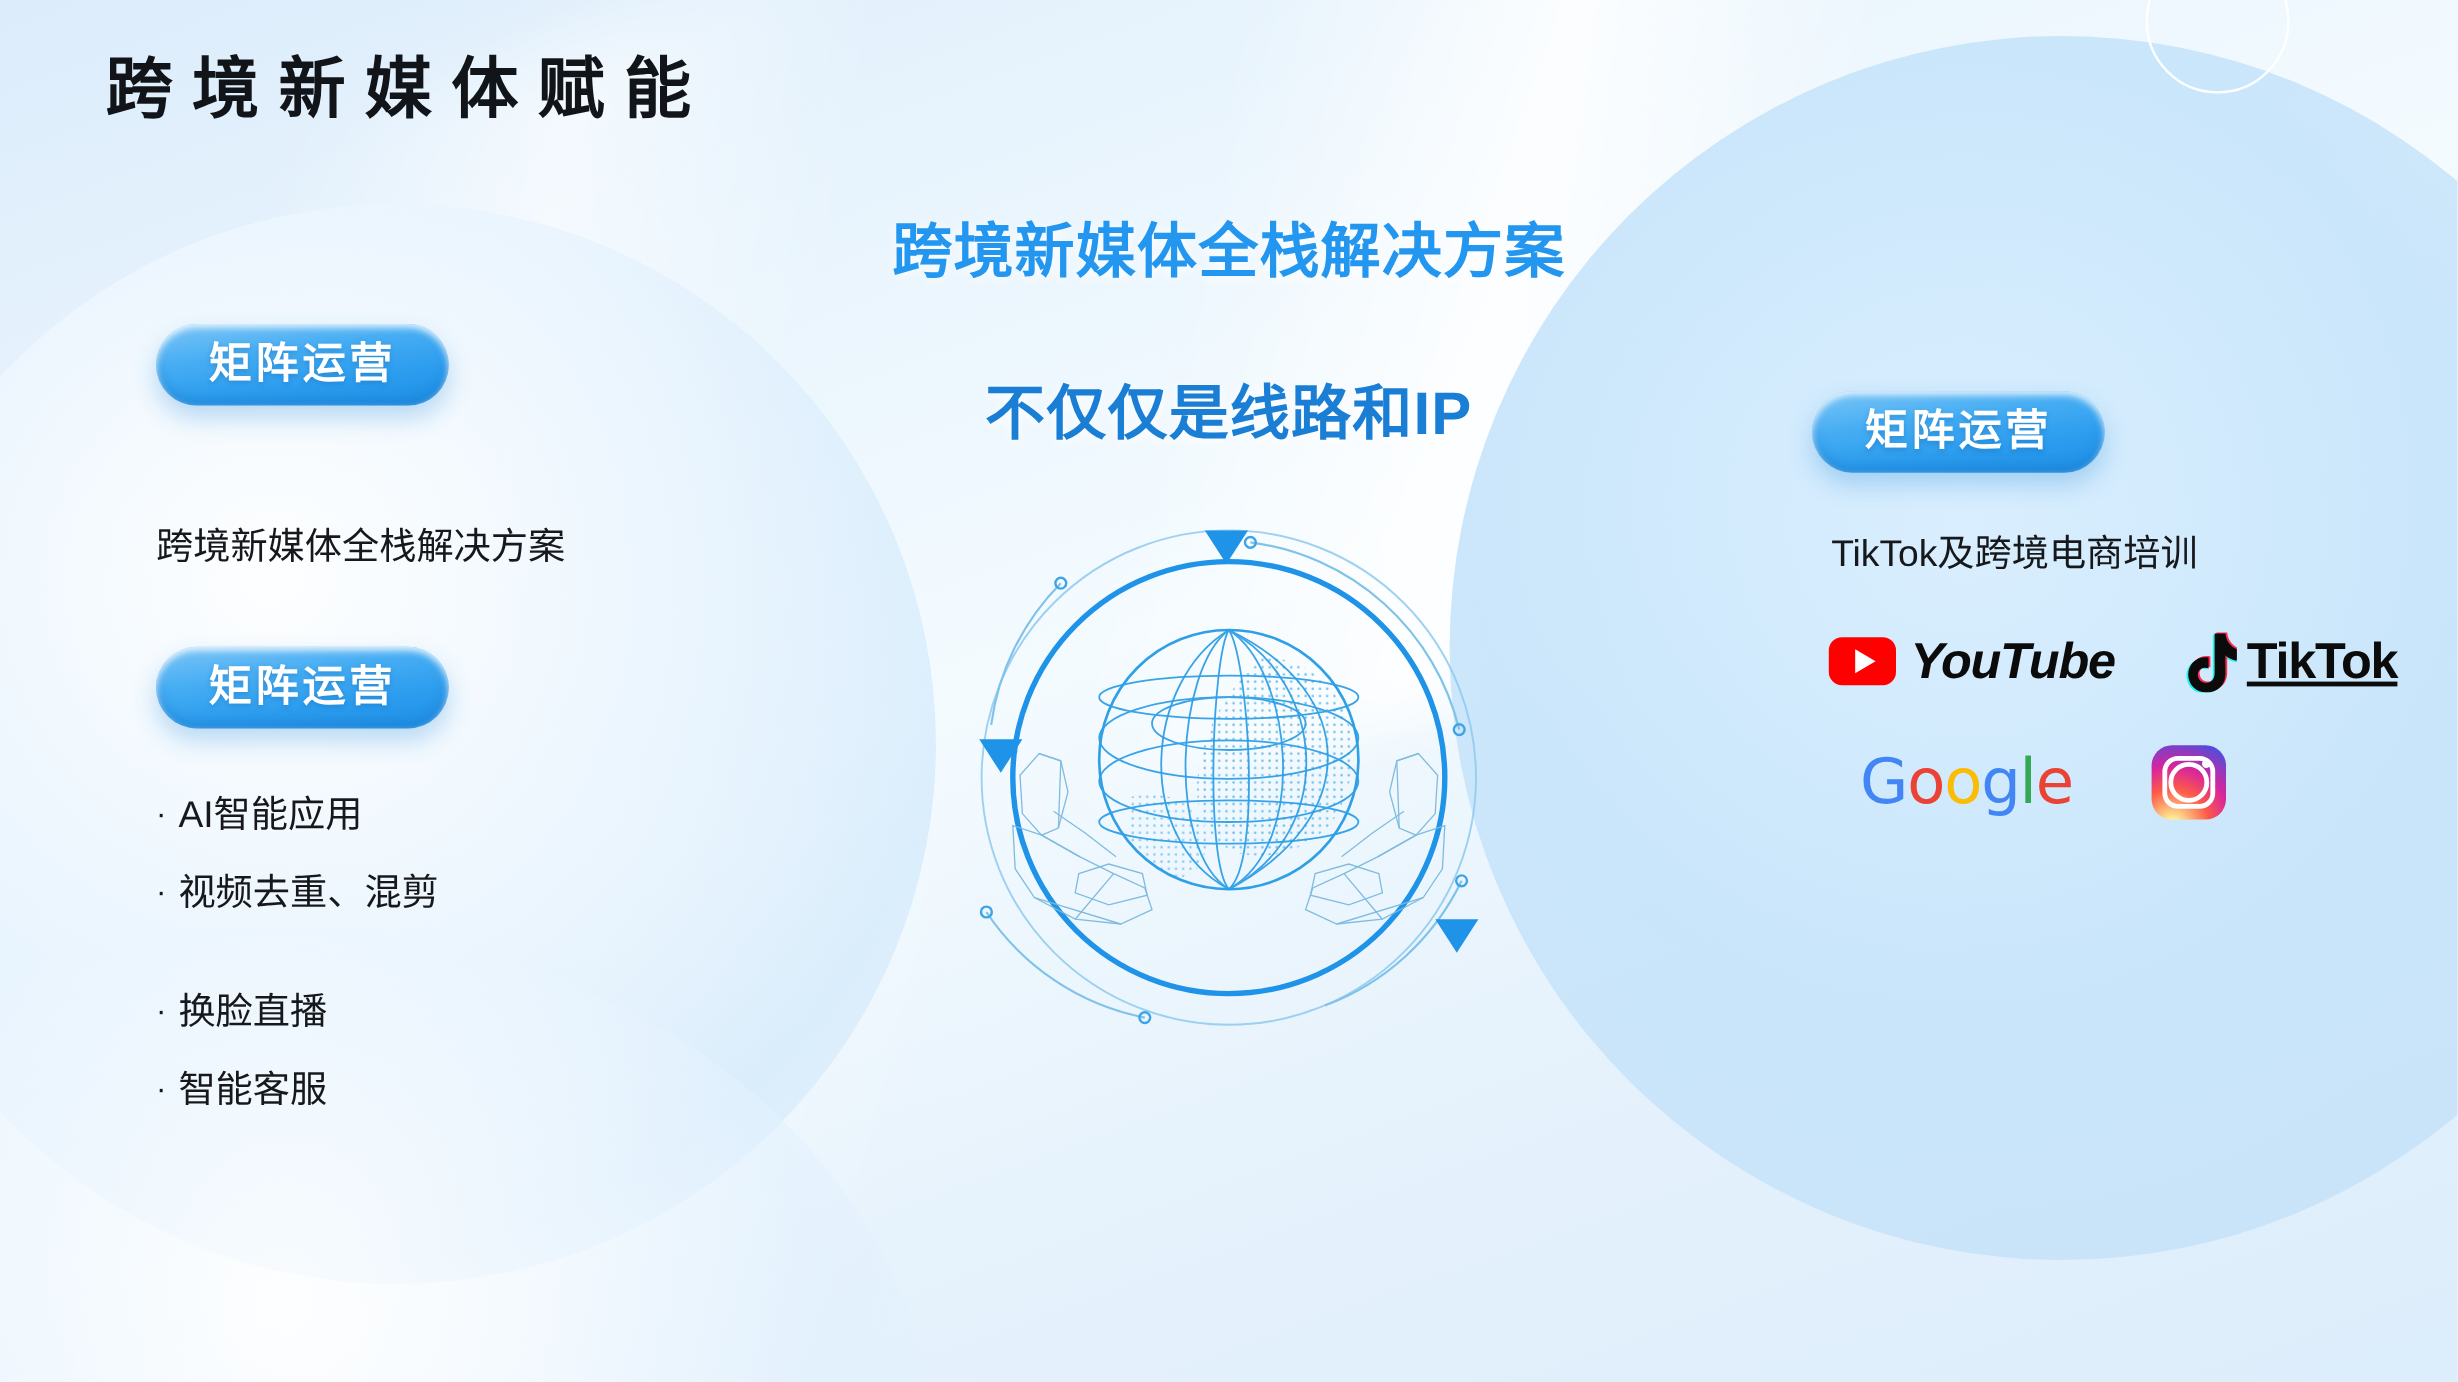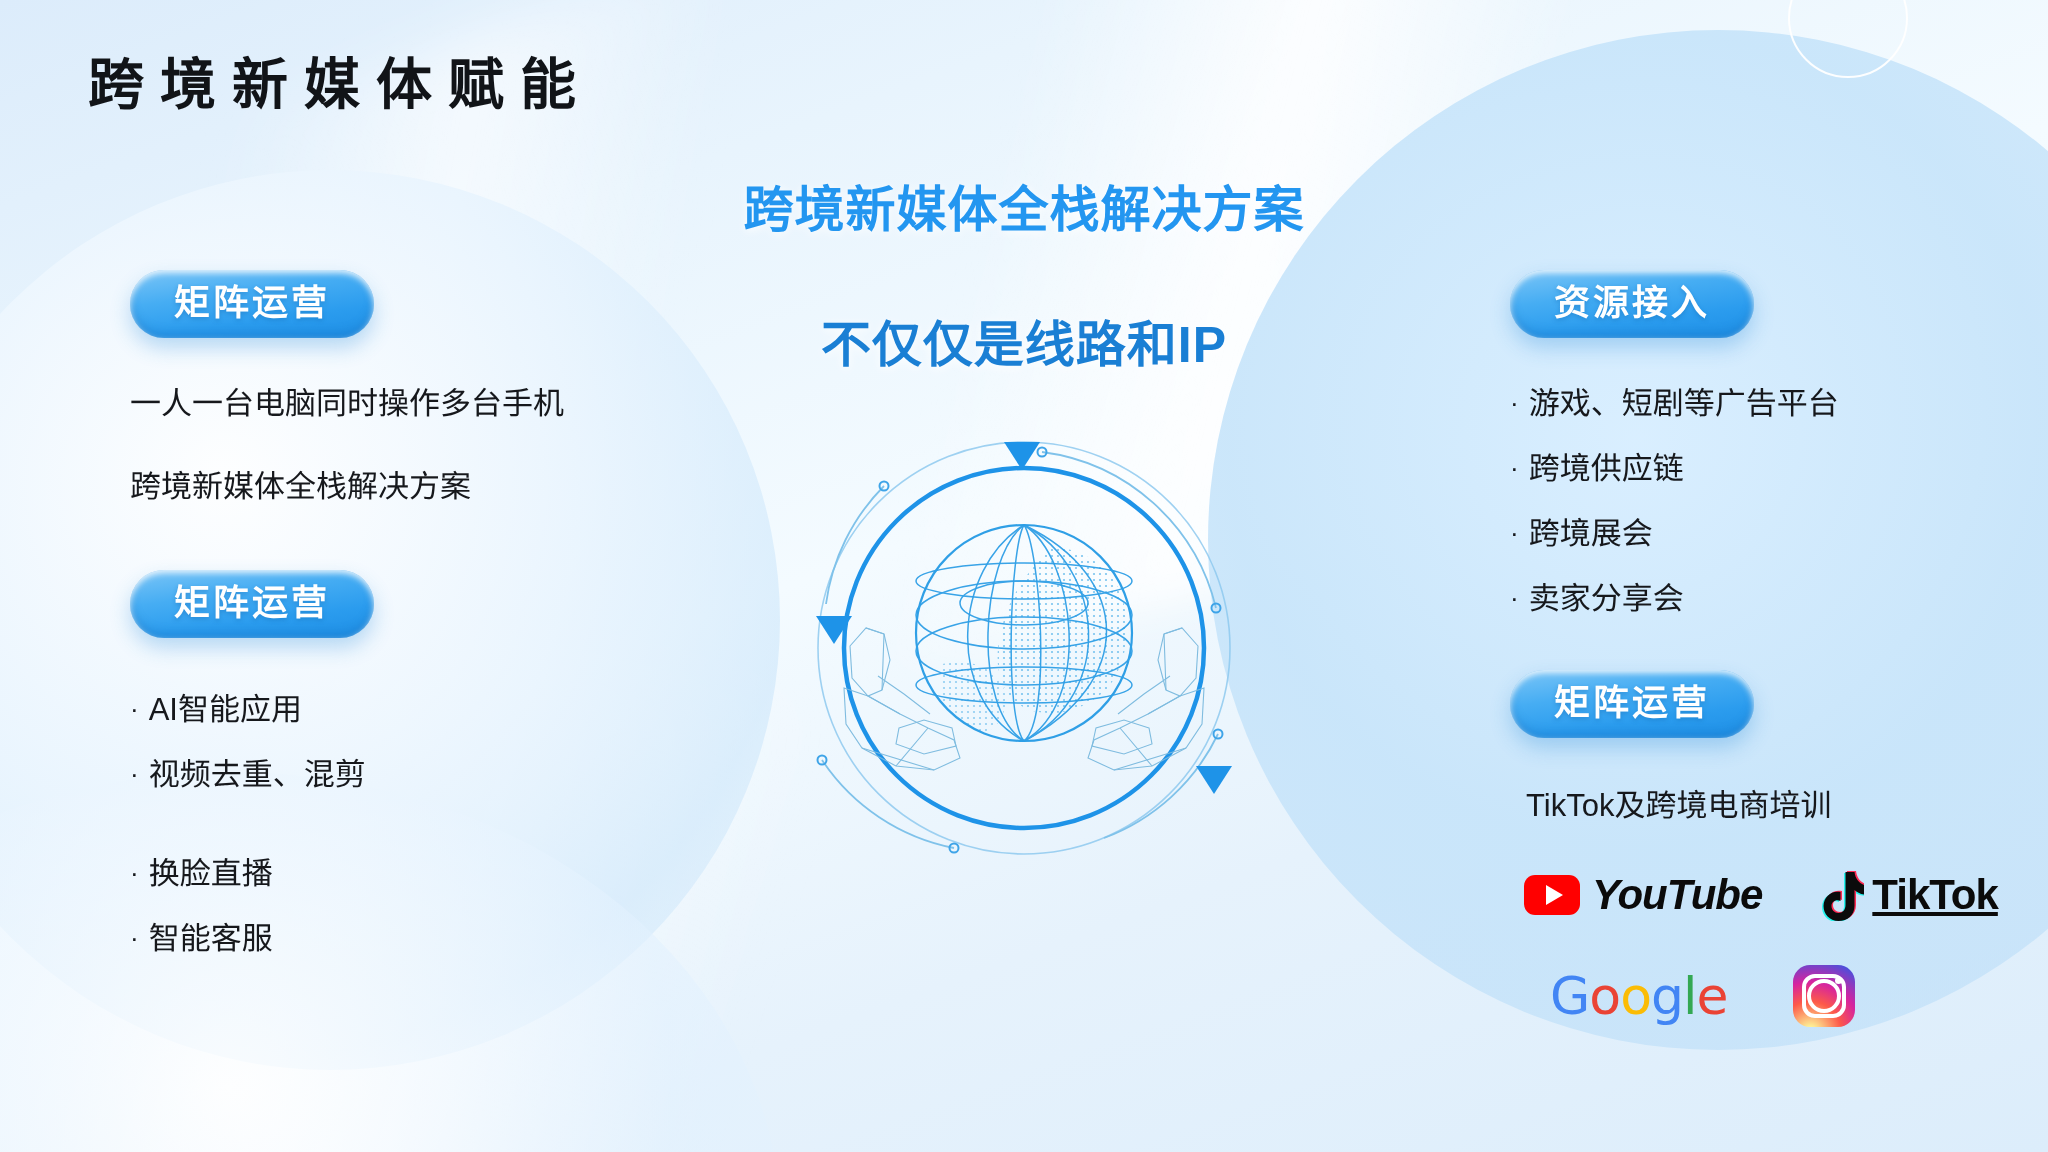--- a/index.html
+++ b/index.html
@@ -43,21 +43,21 @@
   .blob-bottom{
     left:-320px;bottom:-520px;width:1100px;height:900px;
     background:radial-gradient(circle at 50% 35%,rgba(255,255,255,.8) 0%,rgba(226,241,254,.6) 55%,rgba(226,241,254,0) 100%);
   }
   .ring-deco{
     position:absolute;right:140px;top:-42px;width:116px;height:116px;border-radius:50%;
     border:2px solid rgba(255,255,255,.95);
   }
   
   .main-title{
-    position:absolute;left:88px;top:57px;
+    position:absolute;left:88px;top:46px;
     font-size:56px;font-weight:bold;color:#111418;letter-spacing:16px;
     white-space:nowrap;line-height:1;
   }
   
   .center-head{
     position:absolute;left:50%;transform:translateX(-50%);
     white-space:nowrap;text-align:center;font-weight:bold;line-height:1;
   }
   .center-head-1{
     top:185px;font-size:50px;color:#2396f0;letter-spacing:1px;
@@ -201,21 +201,20 @@
         <path d="M220 97 C 330 150 330 255 220 313"></path>
       </g>
     </svg>
   </div>
 
   <div class="col col-left">
 
     <div>
       <div class="badge">矩阵运营</div>
       <div style="height:50px"></div>
-      <div class="plain-line">一人一台电脑同时操作多台手机</div>
       <div style="height:52px"></div>
       <div class="plain-line">跨境新媒体全栈解决方案</div>
     </div>
 
     <div style="height:68px"></div>
 
     <div>
       <div class="badge">矩阵运营</div>
       <div style="height:56px"></div>
       <div class="bullet-line"><span class="dot">·</span><span>AI智能应用</span></div>
@@ -224,31 +223,20 @@
       <div style="height:34px"></div>
       <div style="height:34px"></div>
       <div class="bullet-line"><span class="dot">·</span><span>换脸直播</span></div>
       <div style="height:34px"></div>
       <div class="bullet-line"><span class="dot">·</span><span>智能客服</span></div>
     </div>
   </div>
 
   <div class="col col-right">
 
-    <div>
-      <div class="badge">资源接入</div>
-      <div style="height:50px"></div>
-      <div class="bullet-line"><span class="dot">·</span><span>游戏、短剧等广告平台</span></div>
-      <div style="height:34px"></div>
-      <div class="bullet-line"><span class="dot">·</span><span>跨境供应链</span></div>
-      <div style="height:34px"></div>
-      <div class="bullet-line"><span class="dot">·</span><span>跨境展会</span></div>
-      <div style="height:34px"></div>
-      <div class="bullet-line"><span class="dot">·</span><span>卖家分享会</span></div>
-    </div>
 
     <div style="height:56px"></div>
 
     <div>
       <div class="badge">矩阵运营</div>
       <div style="height:52px"></div>
       <div class="plain-line" style="padding-left:16px">TikTok及跨境电商培训</div>
     </div>
 
     <div style="height:48px"></div>

